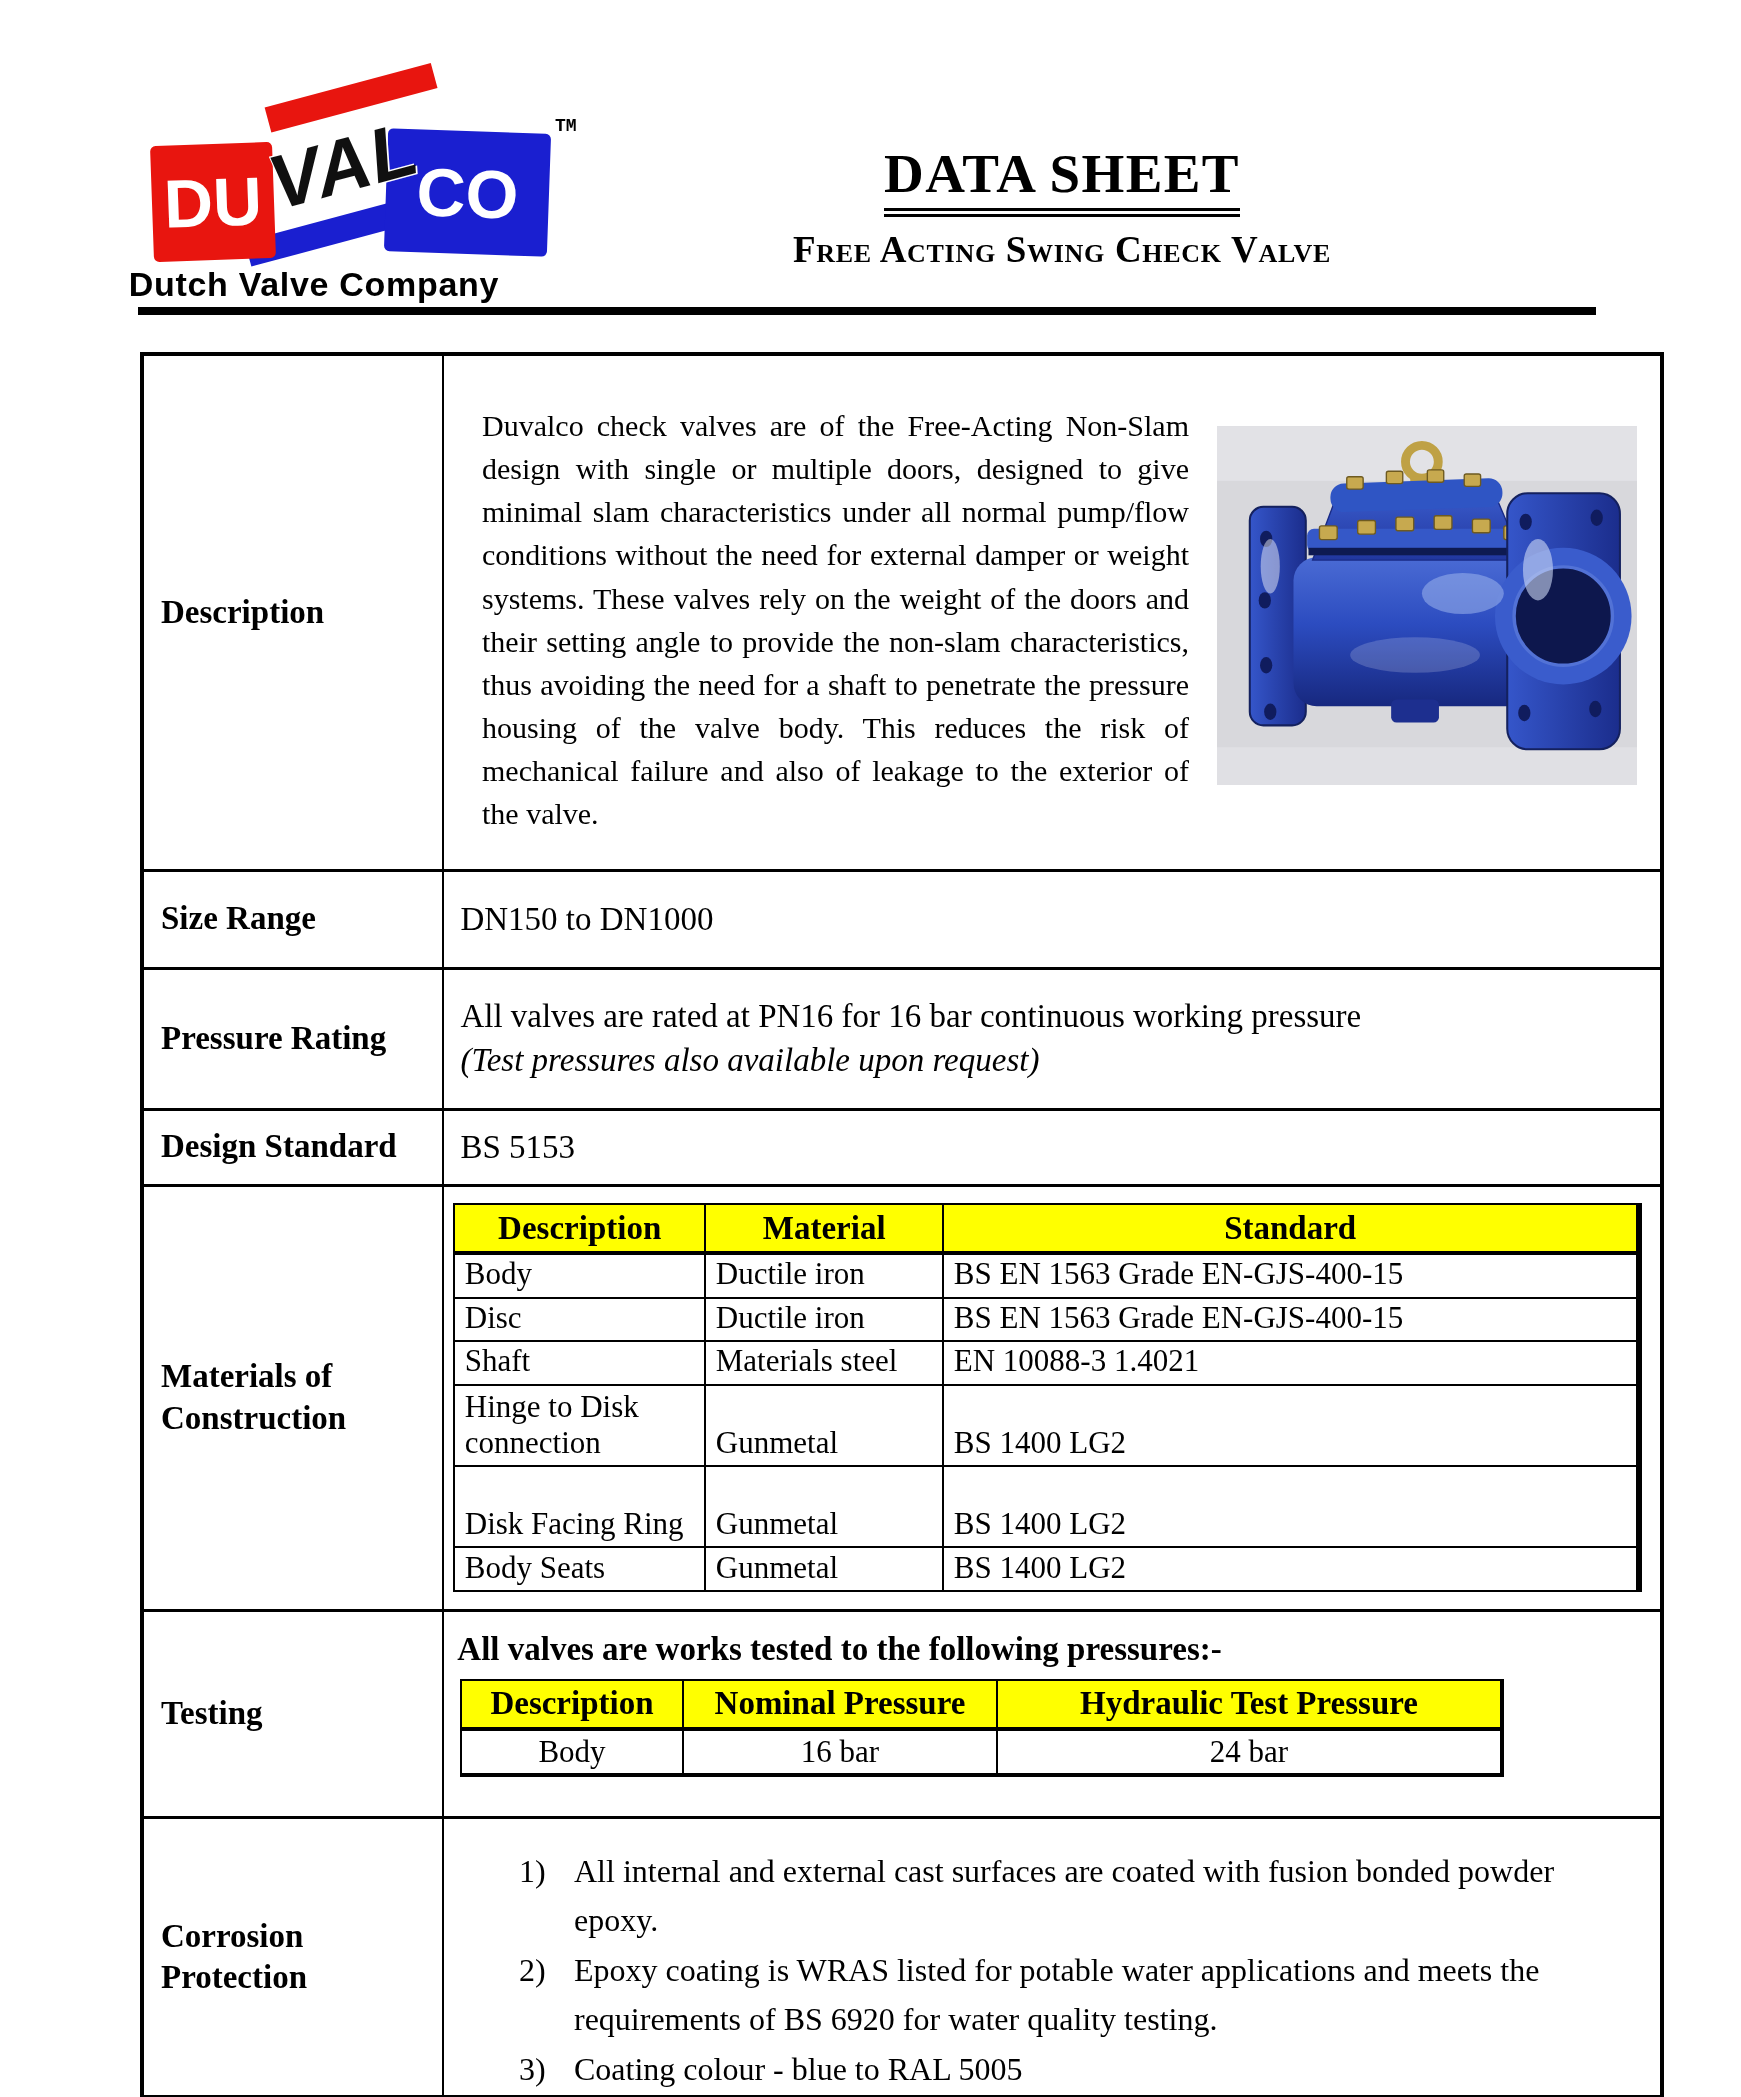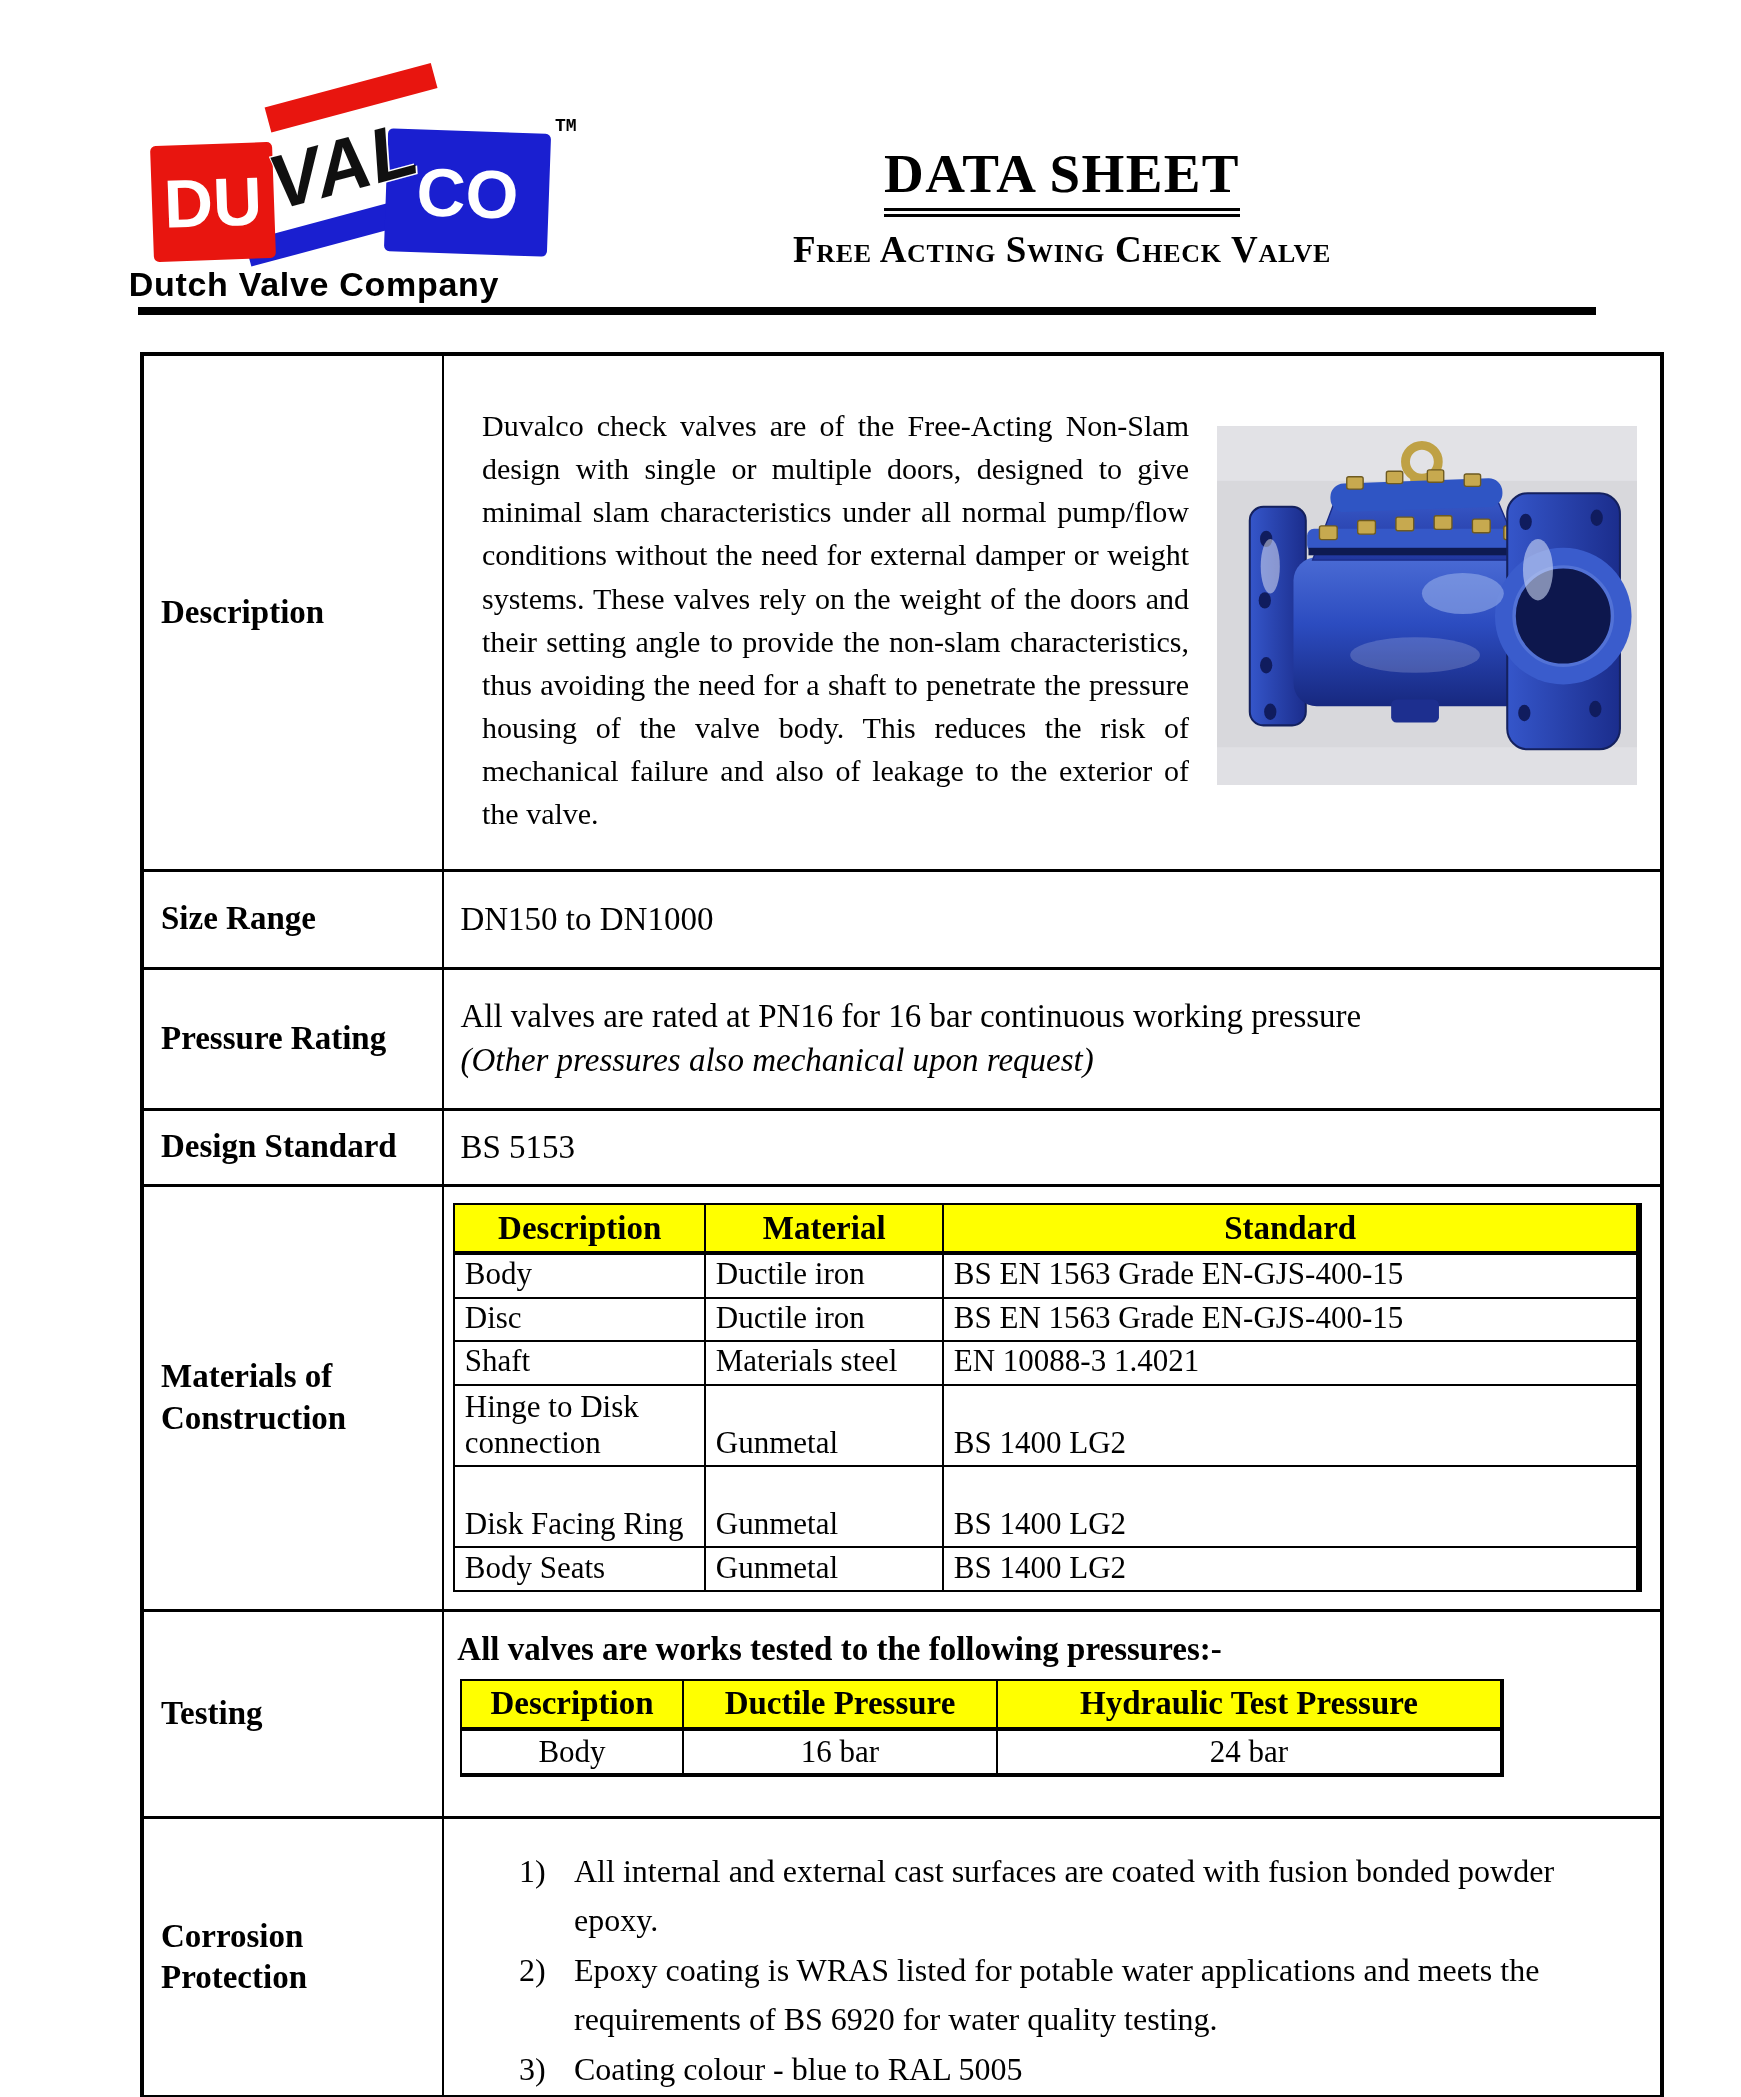--- a/index.html
+++ b/index.html
@@ -186,21 +186,21 @@
 
     <tr style="height:98px">
       <td class="lbl">Size Range</td>
       <td class="val">DN150 to DN1000</td>
     </tr>
 
     <tr style="height:141px">
       <td class="lbl">Pressure Rating</td>
       <td class="val">
         <div>All valves are rated at PN16 for 16 bar continuous working pressure</div>
-        <div class="pr-line2">(Other pressures also mechanical upon request)</div>
+        <div class="pr-line2">(Test pressures also available upon request)</div>
       </td>
     </tr>
 
     <tr style="height:76px">
       <td class="lbl">Design Standard</td>
       <td class="val">BS 5153</td>
     </tr>
 
     <tr style="height:425px">
       <td class="lbl">Materials of Construction</td>
@@ -259,21 +259,21 @@
           <div class="test-intro">All valves are works tested to the following pressures:-</div>
           <table class="test">
             <colgroup>
                   <col style="width:222px">
                   <col style="width:314px">
                   <col style="width:505px">
                 </colgroup>
             <tbody>
                   <tr>
               <th>Description</th>
-              <th>Ductile Pressure</th>
+              <th>Nominal Pressure</th>
               <th>Hydraulic Test Pressure</th>
             </tr>
             <tr>
               <td>Body</td>
               <td>16 bar</td>
               <td>24 bar</td>
             </tr>
           </tbody>
               </table>
         </div>

